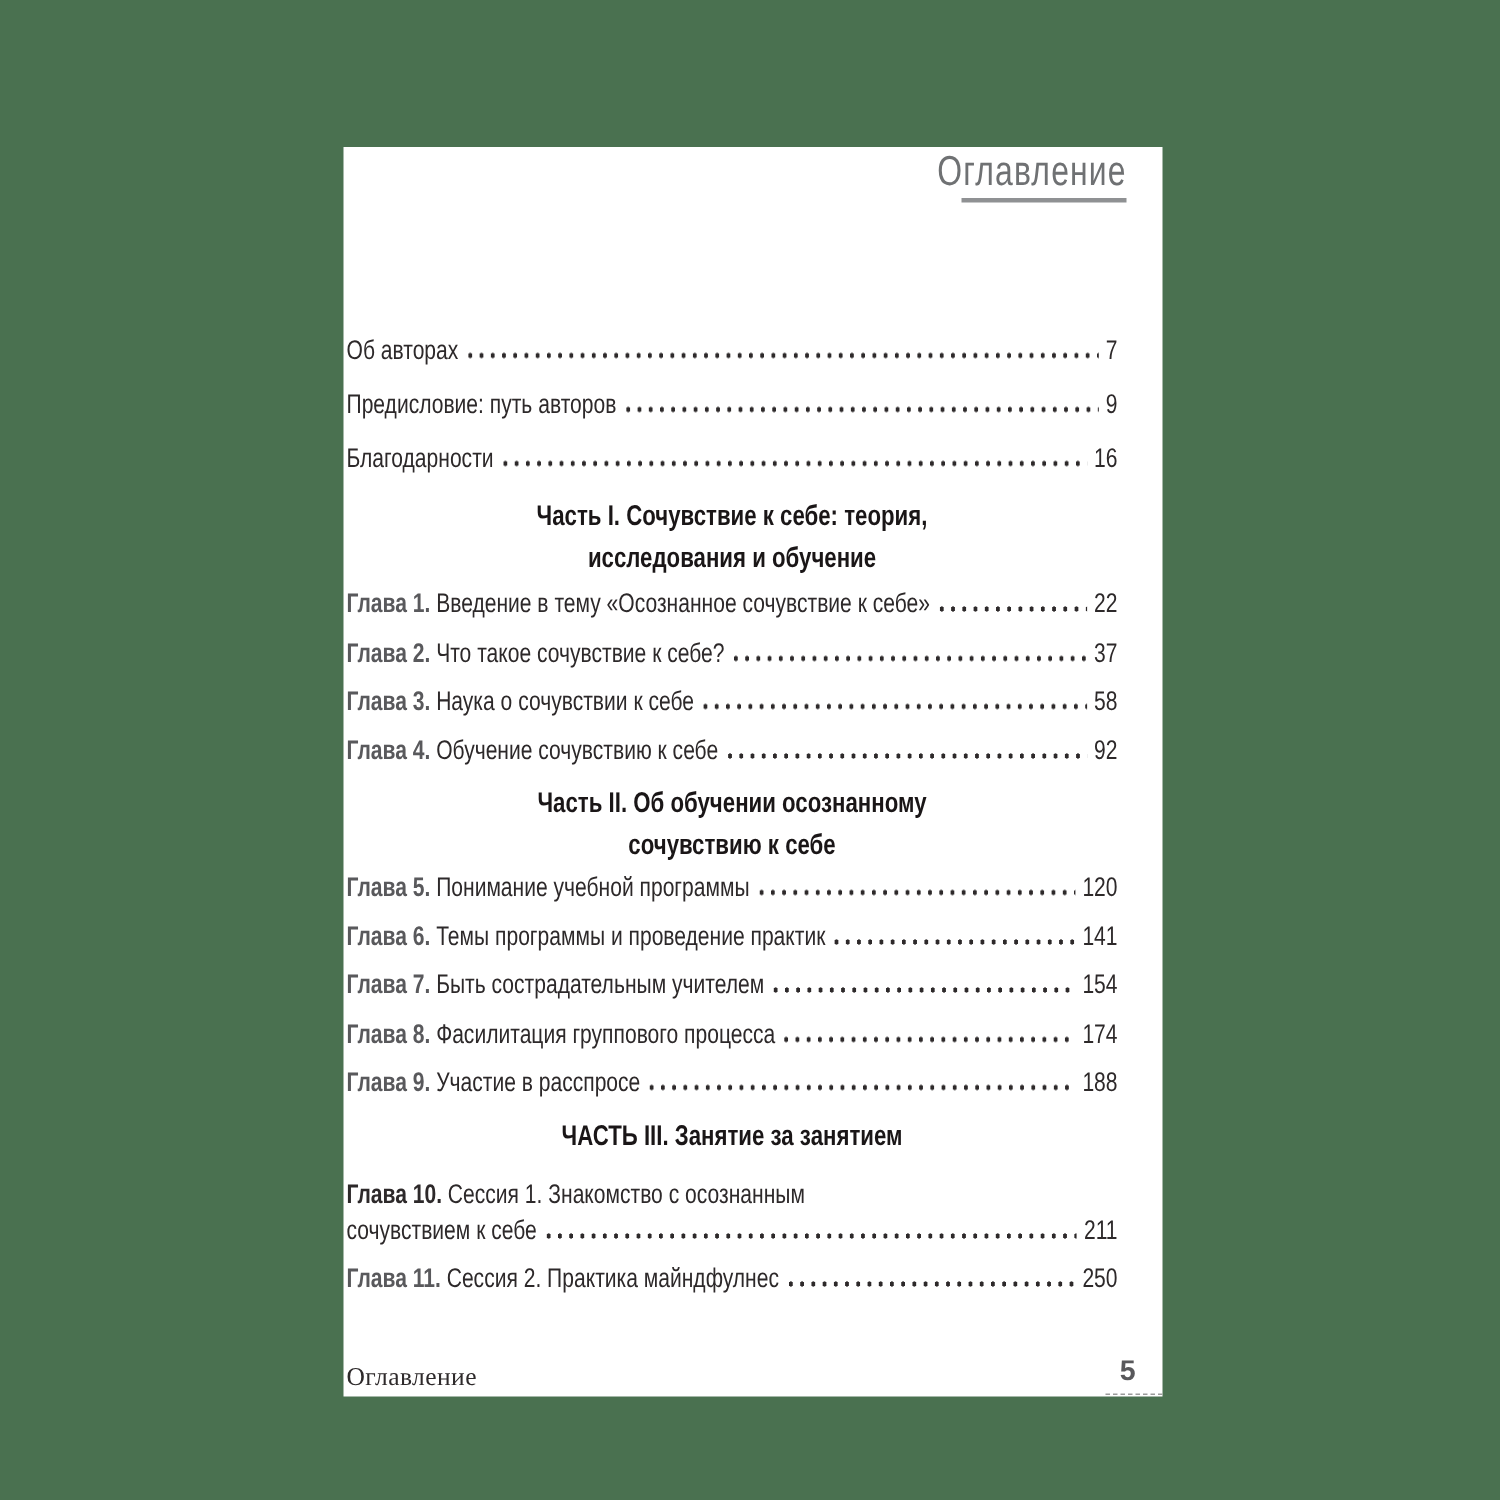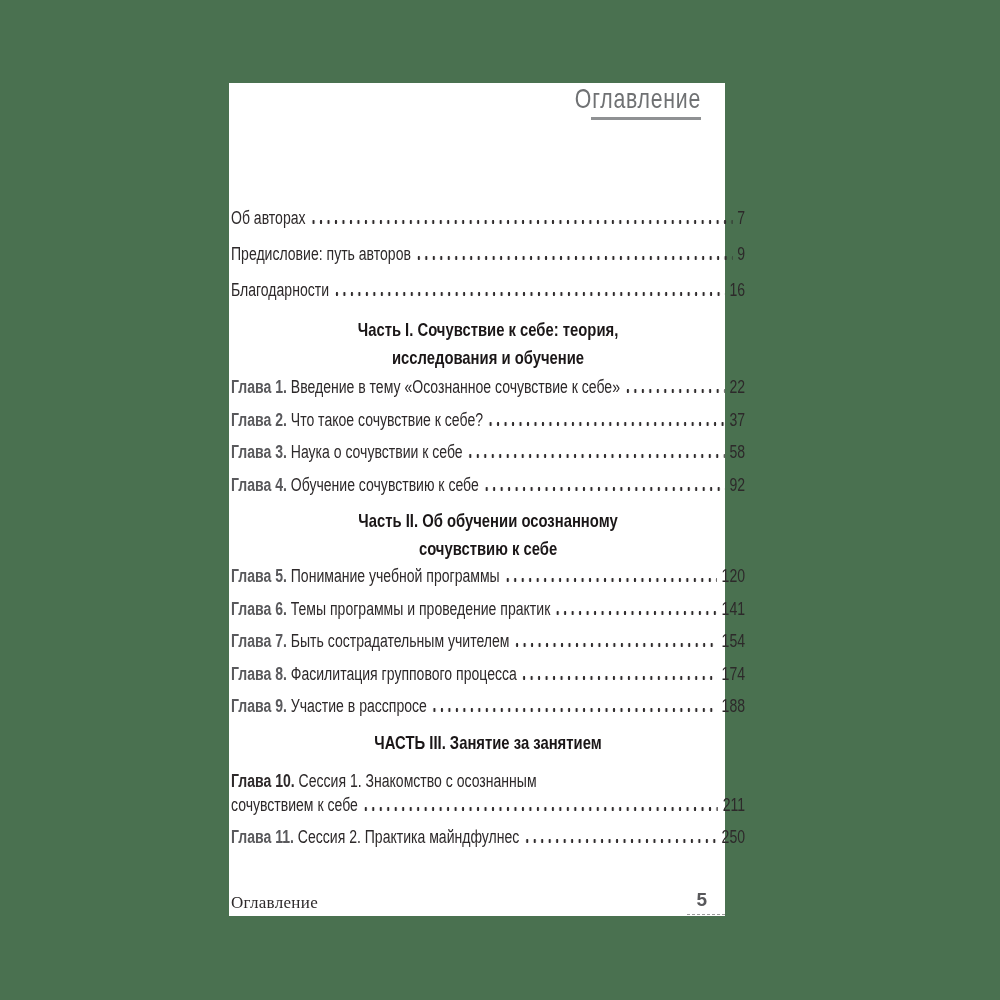--- a/index.html
+++ b/index.html
@@ -5,22 +5,22 @@
   html, body { margin: 0; padding: 0; }
   body {
     width: 1000px; height: 1000px;
     position: relative;
     background: #4a7150;
     font-family: "Liberation Sans", sans-serif;
     overflow: hidden;
   }
   .page {
     position: absolute;
-    left: 229px; top: 83px;
-    width: 496px; height: 833px;
+    left: 229px; top: 98px;
+    width: 546px; height: 833px;
     background: #ffffff;
   }
 
   
   .pg-header {
     position: absolute;
     top: 2px; right: 24px;
     height: 30px;
     text-align: right;
     white-space: nowrap;

